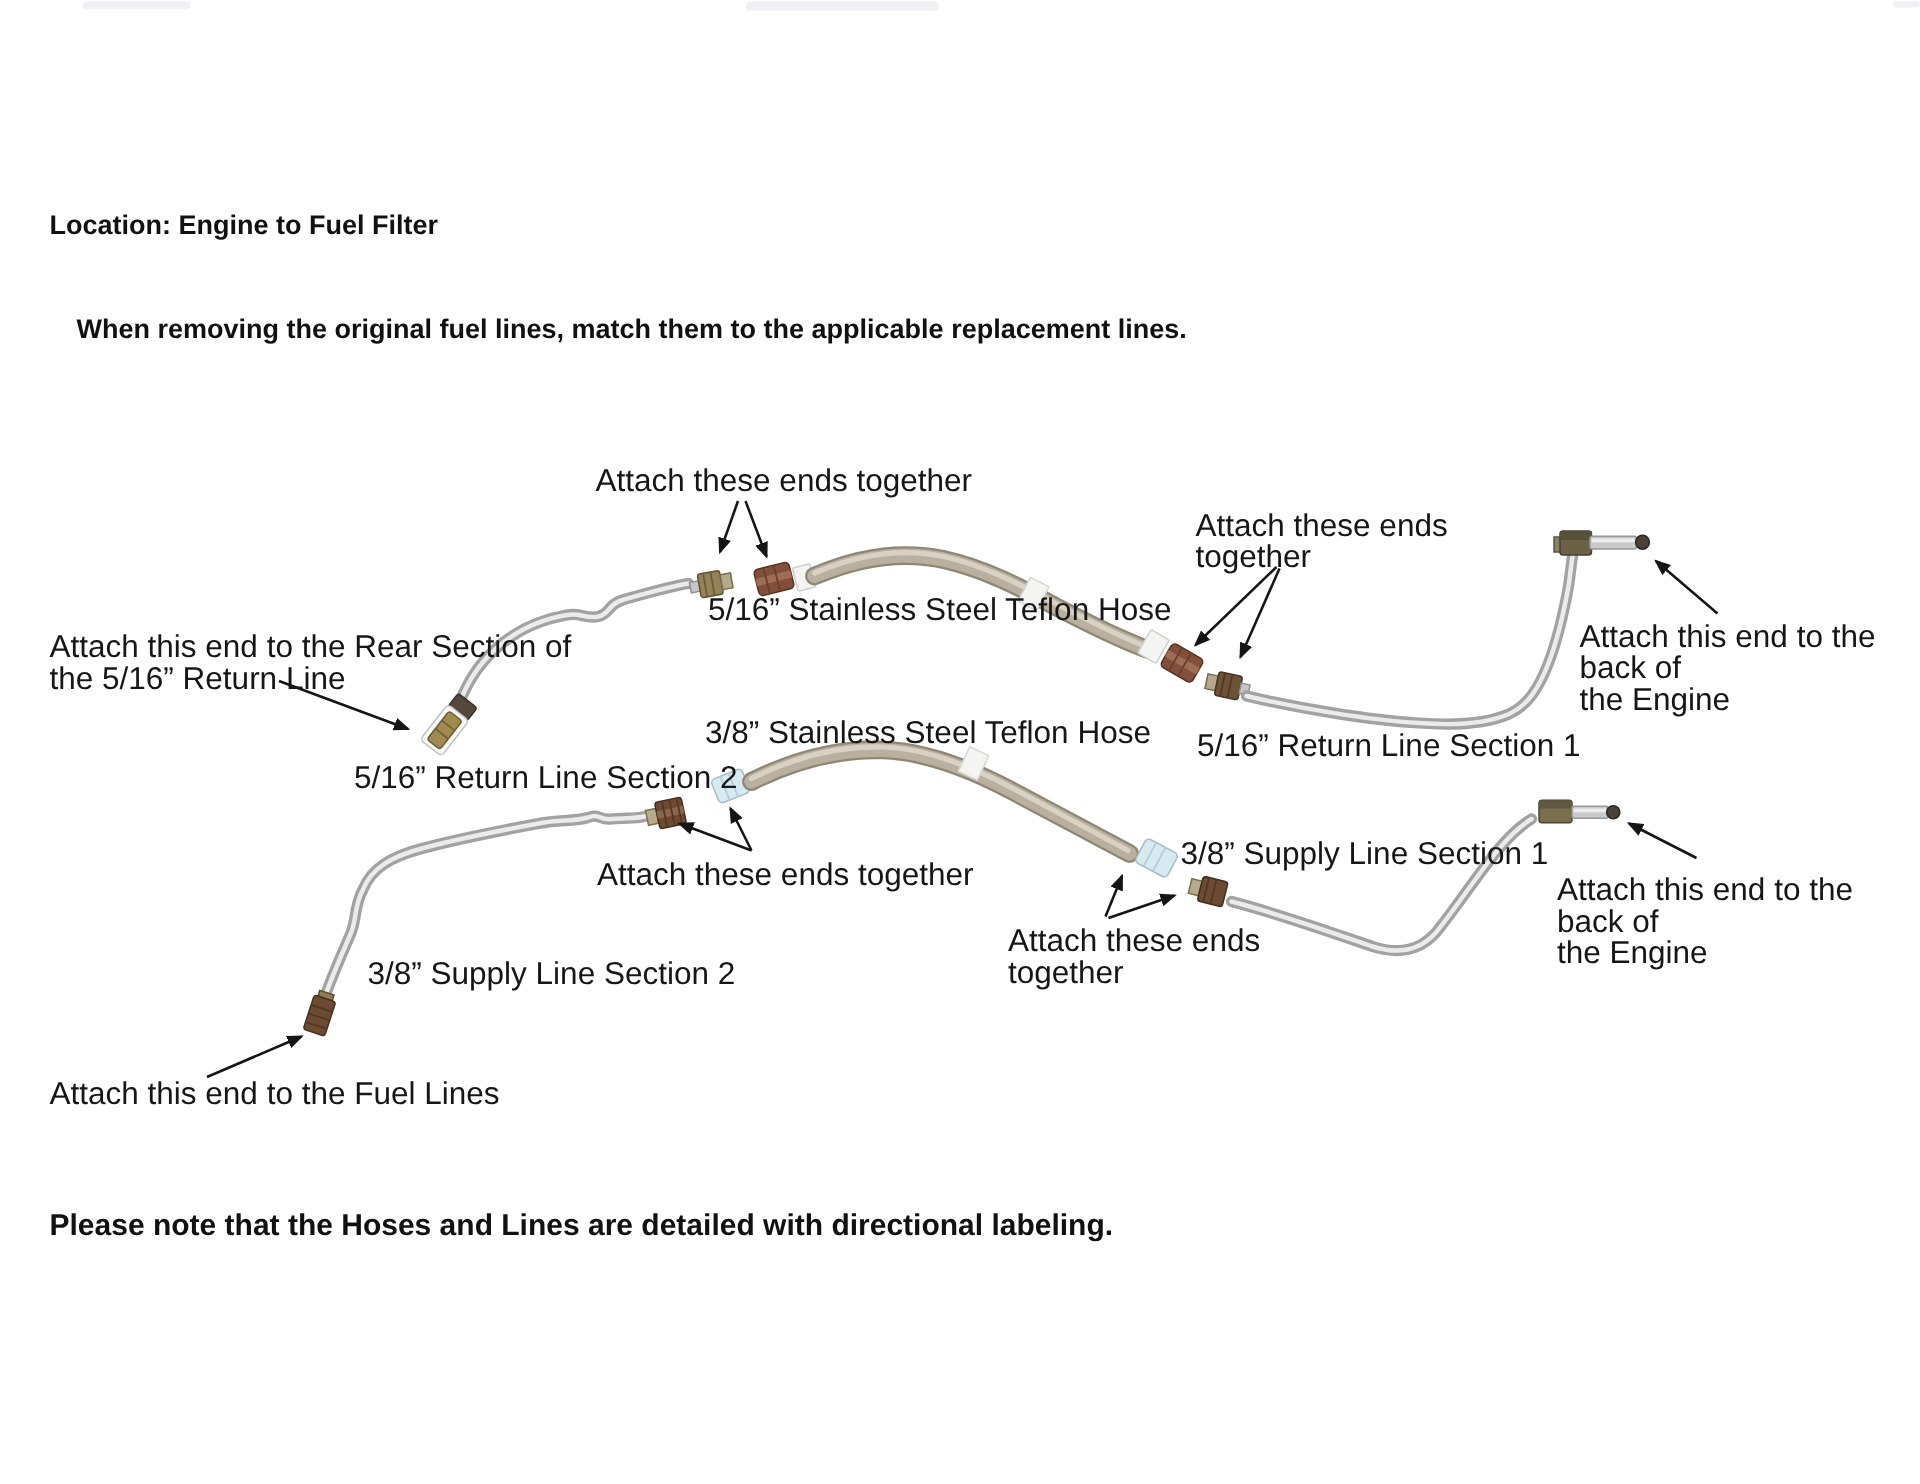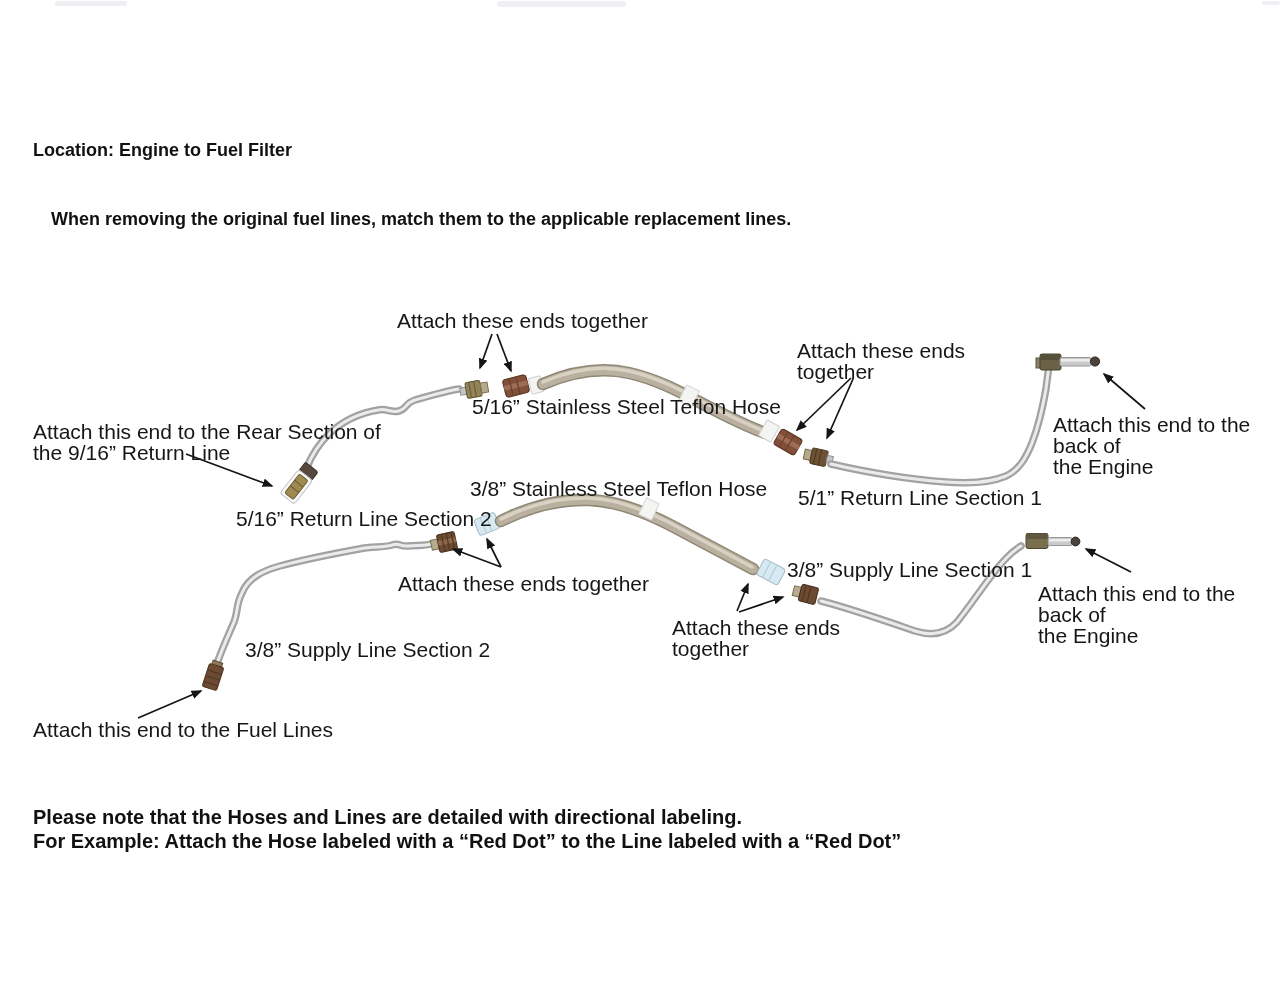--- a/index.html
+++ b/index.html
@@ -187,29 +187,28 @@
     </g>
   </svg>
 
   <div class="lbl" style="left:397px;top:310px;">Attach these ends together</div>
   <div class="lbl" style="left:472px;top:396px;">5/16” Stainless Steel Teflon Hose</div>
   <div class="lbl" style="left:797px;top:340px;">Attach these ends
 together</div>
   <div class="lbl" style="left:1053px;top:414px;">Attach this end to the back of
 the Engine</div>
   <div class="lbl" style="left:33px;top:421px;">Attach this end to the Rear Section of
-the 9/16” Return Line</div>
+the 5/16” Return Line</div>
   <div class="lbl" style="left:236px;top:508px;text-align:center;">5/16” Return Line Section 2</div>
-  <div class="lbl" style="left:798px;top:487px;">5/1” Return Line Section 1</div>
+  <div class="lbl" style="left:798px;top:487px;">5/16” Return Line Section 1</div>
   <div class="lbl" style="left:470px;top:478px;">3/8” Stainless Steel Teflon Hose</div>
   <div class="lbl" style="left:398px;top:573px;">Attach these ends together</div>
   <div class="lbl" style="left:773px;top:559px;margin-left:14px;">3/8” Supply Line Section 1</div>
   <div class="lbl" style="left:672px;top:617px;">Attach these ends
 together</div>
   <div class="lbl" style="left:1038px;top:583px;">Attach this end to the back of
 the Engine</div>
   <div class="lbl" style="left:245px;top:639px;">3/8” Supply Line Section 2</div>
   <div class="lbl" style="left:33px;top:719px;">Attach this end to the Fuel Lines</div>
 
   <div class="note" style="left:33px;top:806px;">Please note that the Hoses and Lines are detailed with directional labeling.</div>
-  <div class="note" style="left:33px;top:830px;">For Example: Attach the Hose labeled with a “Red Dot” to the Line labeled with a “Red Dot”</div>
 
 </div>
 
 </body></html>

